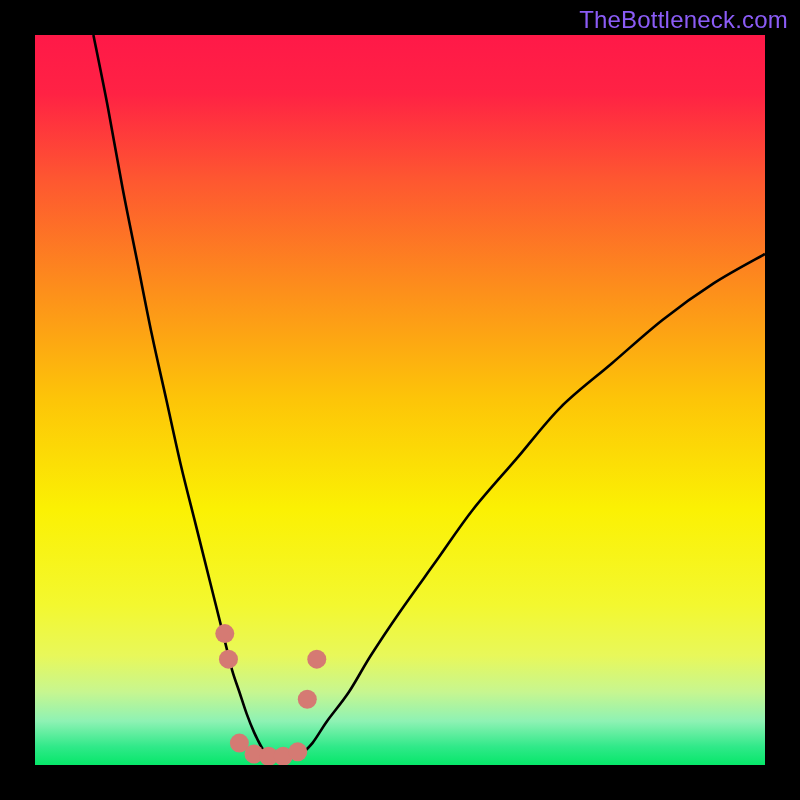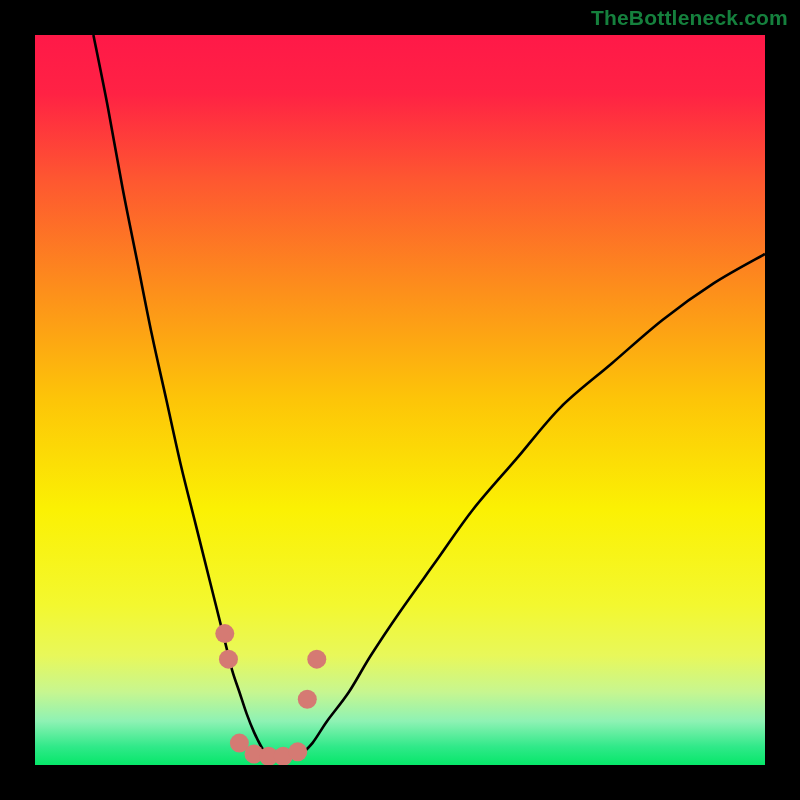--- a/index.html
+++ b/index.html
@@ -38,23 +38,23 @@
     position: absolute;
     left: 0;
     top: 0;
     width: 100%;
     height: 100%;
   }
   .watermark {
     position: absolute;
     top: 6px;
     right: 12px;
-    color: #15803d;
-    font-size: 21px;
-    font-weight: 700;
+    color: #8b5cf6;
+    font-size: 24px;
+    font-weight: 400;
     letter-spacing: 0.2px;
   }
 </style>
 </head>
 <body>
 
 <div class="frame">
 
   <div class="plot">
 

